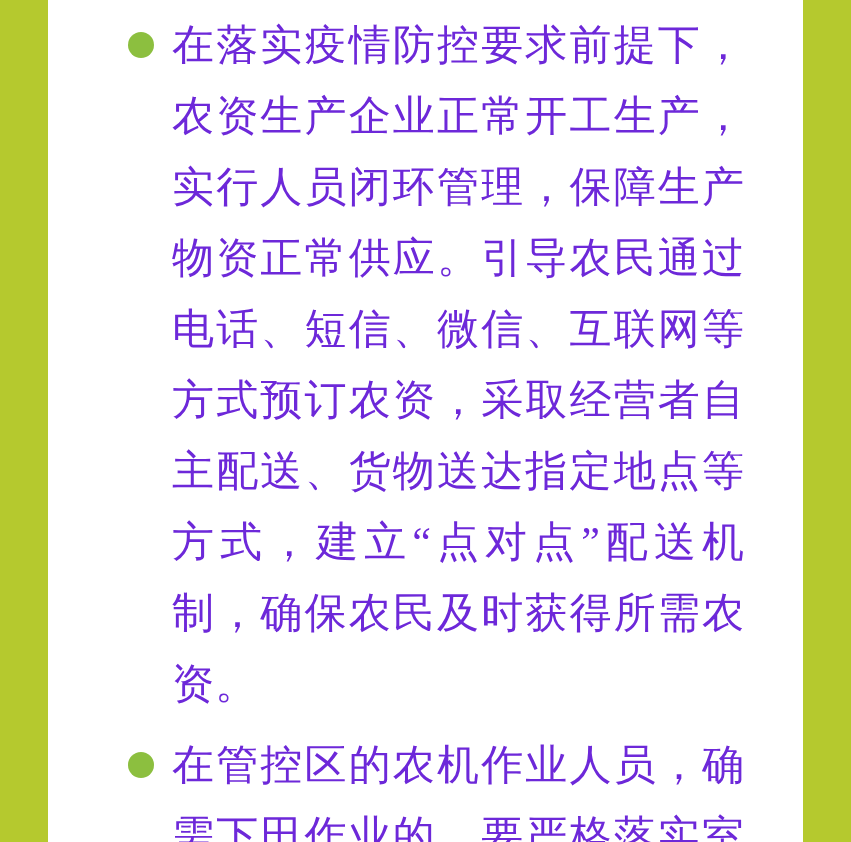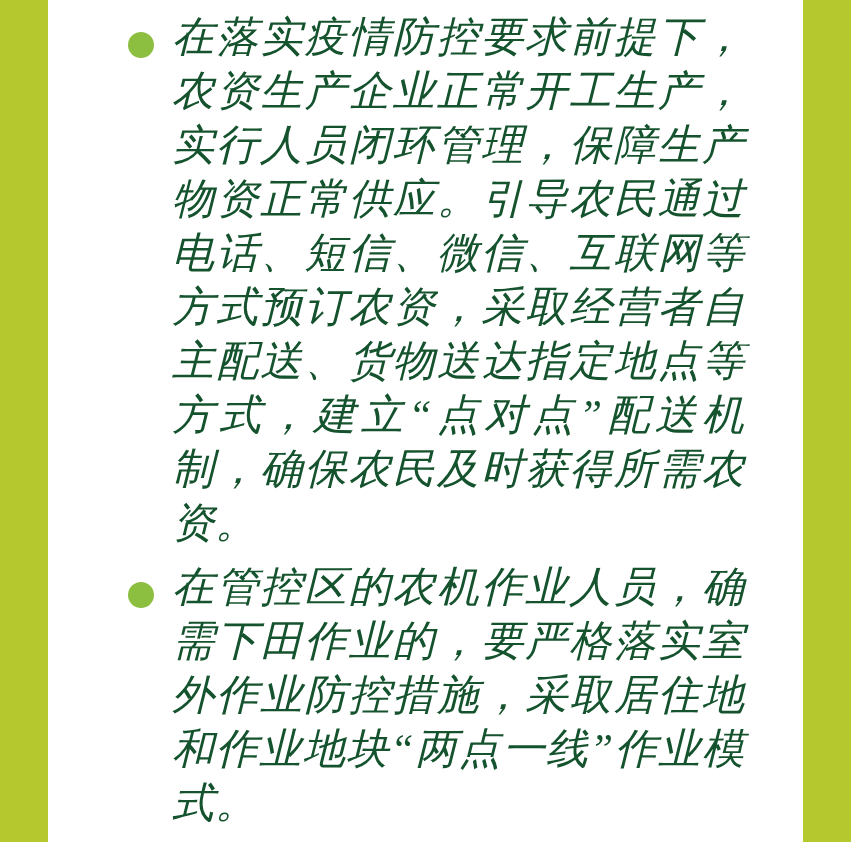--- a/index.html
+++ b/index.html
@@ -53,28 +53,27 @@
     top: 22px;
     width: 26px;
     height: 26px;
     border-radius: 50%;
     background: #8cbf3f;
   }
 
   .bullet-text {
     display: block;
     font-size: 42px;
-    line-height: 54px;
-    color: #14532d;
+    line-height: 71px;
+    color: #6d28d9;
     letter-spacing: 1px;
     text-align: justify;
     text-justify: inter-ideograph;
     font-family: "Liberation Serif", "DejaVu Serif", serif;
     font-weight: 400;
-    font-style: italic;
   }
 </style>
 </head>
 <body>
 
 <div class="poster">
   <div class="card">
     <ul class="bullet-list">
       <li class="bullet-item">
         <span class="bullet-dot"></span>

